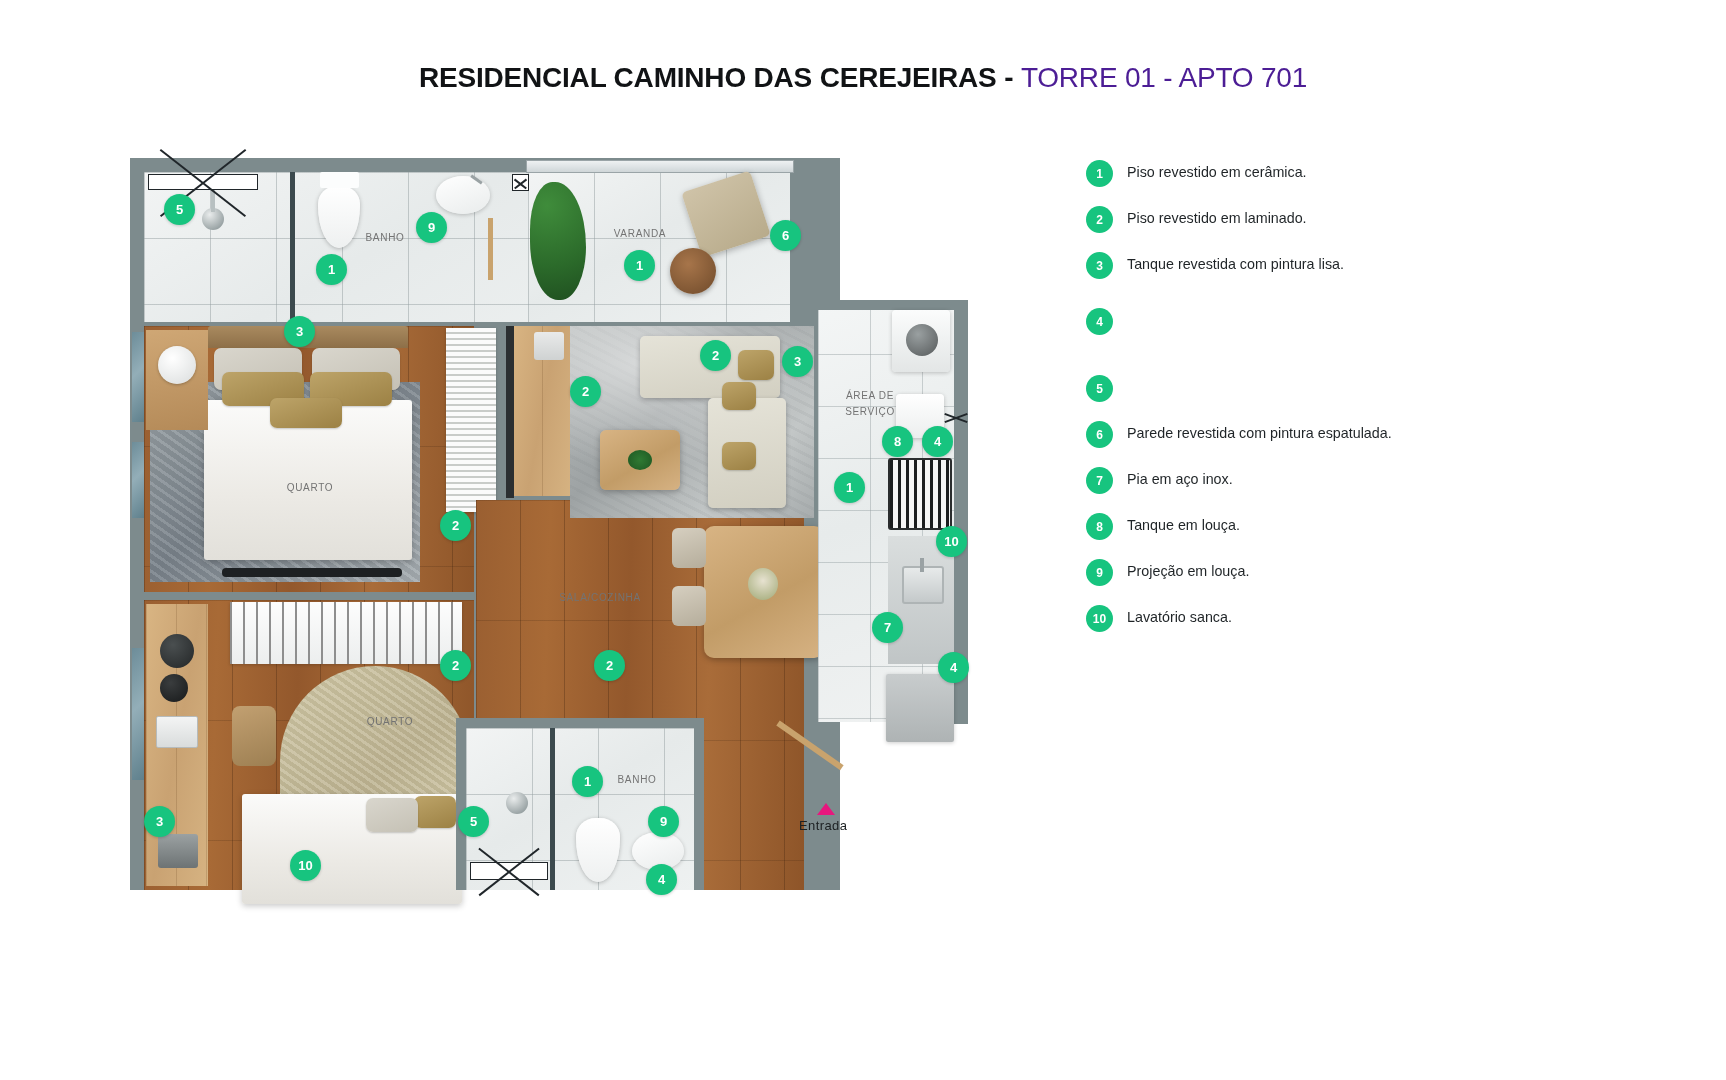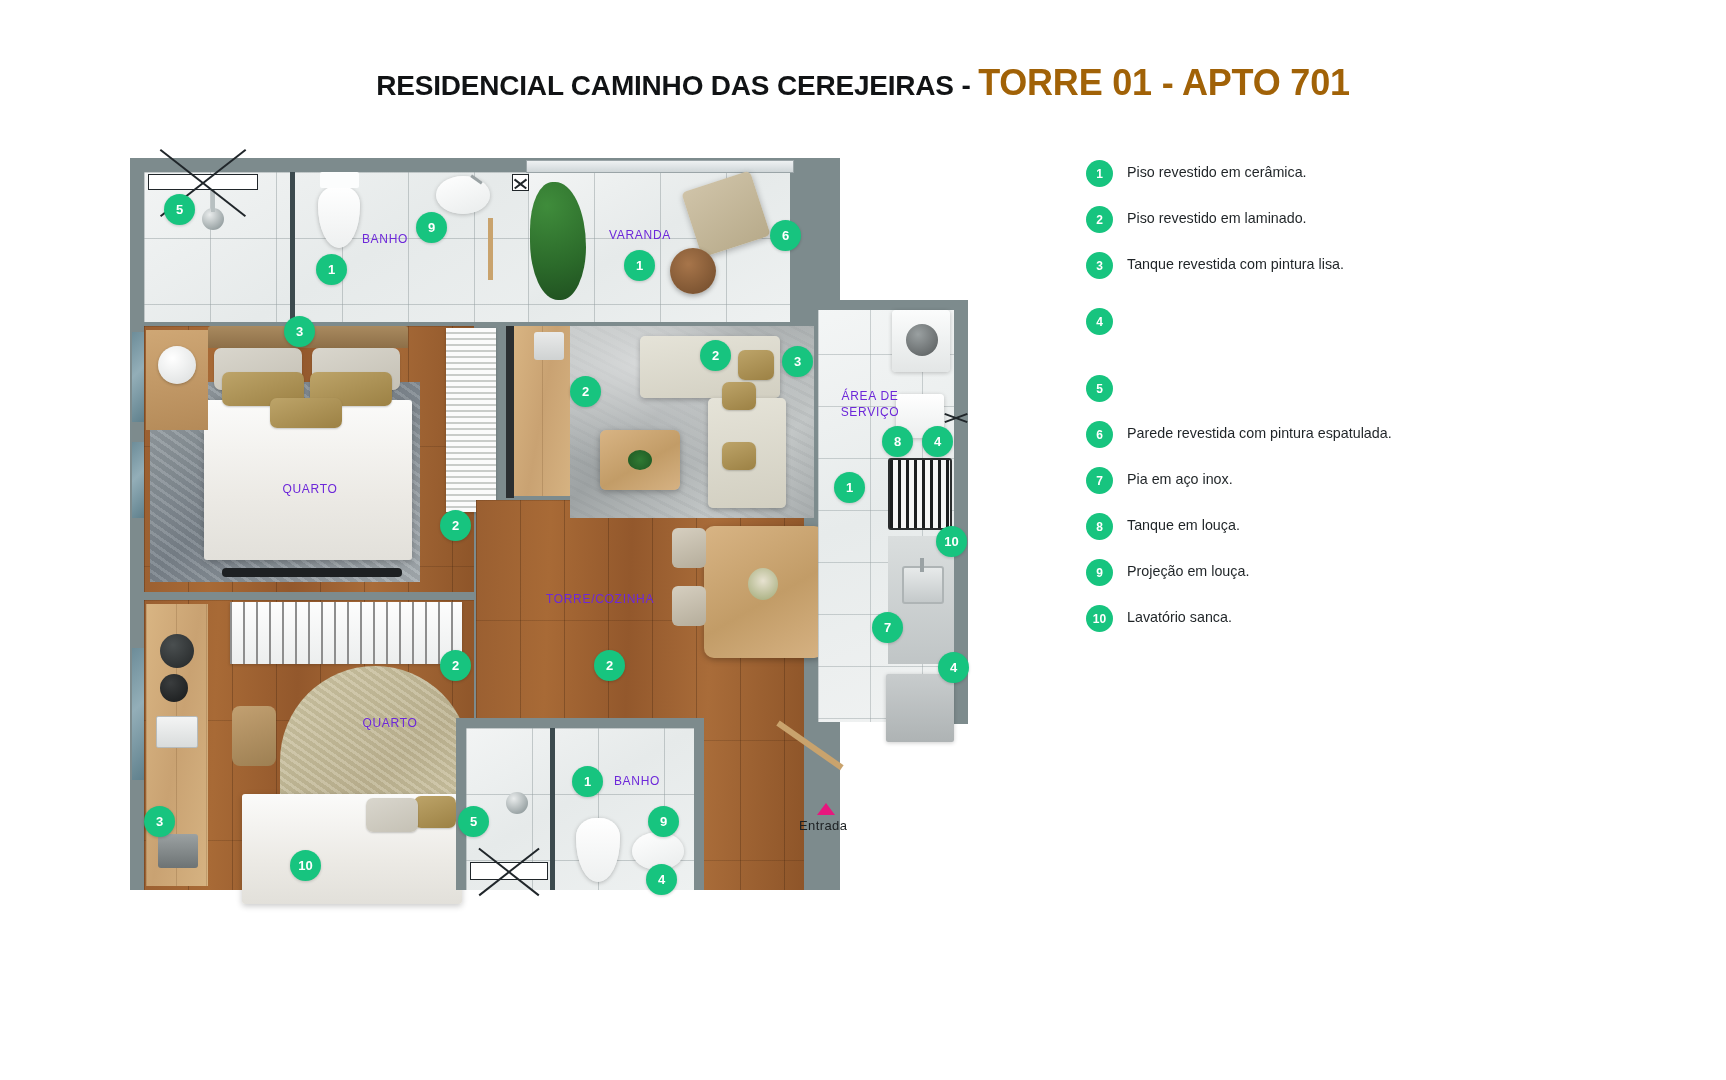--- a/index.html
+++ b/index.html
@@ -26,24 +26,24 @@
     text-align: center;
     white-space: nowrap;
   }
   .title-strong {
     font-size: 28px;
     font-weight: 700;
     letter-spacing: -0.2px;
     color: #111315;
   }
   .title-light {
-    font-size: 36px;
-    font-weight: 700;
+    font-size: 28px;
+    font-weight: 400;
     letter-spacing: -0.2px;
-    color: #a16207;
+    color: #4c1d95;
   }
 
   
   #plan {
     position: absolute;
     left: 130px; top: 150px;
     width: 844px; height: 740px;
   }
 
   
@@ -88,23 +88,23 @@
   }
   .concrete {
     background:
       radial-gradient(120% 90% at 30% 20%, rgba(255,255,255,.55), rgba(255,255,255,0) 60%),
       repeating-linear-gradient(27deg, rgba(120,125,128,.10) 0 3px, rgba(255,255,255,0) 3px 9px),
       linear-gradient(135deg, #b9bdbd 0%, #9ea3a4 40%, #c3c7c7 75%, #a7acad 100%);
   }
 
   .lbl {
     position: absolute;
-    font-size: 12px;
+    font-size: 10px;
     letter-spacing: .7px;
-    color: #6d28d9;
+    color: #737373;
     white-space: nowrap;
     font-weight: 400;
     text-align: center;
     pointer-events: none;
   }
   .lbl.two {
     line-height: 16px;
   }
 
   
@@ -379,21 +379,21 @@
                 background:radial-gradient(circle at 50% 40%,#e7e2d0,#9fa874); border-radius:50%;"></div>
     <div class="f" style="left:542px; top:378px; width:34px; height:40px;
                 background:linear-gradient(160deg,#d6cfc0,#b5ad9b); border-radius:6px;"></div>
     <div class="f" style="left:542px; top:436px; width:34px; height:40px;
                 background:linear-gradient(160deg,#d6cfc0,#b5ad9b); border-radius:6px;"></div>
     <div class="f" style="left:692px; top:378px; width:34px; height:40px;
                 background:linear-gradient(160deg,#d6cfc0,#b5ad9b); border-radius:6px;"></div>
     <div class="f" style="left:692px; top:436px; width:34px; height:40px;
                 background:linear-gradient(160deg,#d6cfc0,#b5ad9b); border-radius:6px;"></div>
 
-    <div class="lbl" style="left:380px; top:442px; width:180px;">TORRE/COZINHA</div>
+    <div class="lbl" style="left:380px; top:442px; width:180px;">SALA/COZINHA</div>
 
     <div class="f" style="left:648px; top:570px; width:78px; height:6px;
                 background:#c9a36d; transform:rotate(35deg); transform-origin:left center;"></div>
 
     <div class="room tile-sm" style="left:688px; top:152px; width:136px; height:420px;"></div>
     <div class="slab" style="left:824px; top:150px; width:14px; height:424px;"></div>
     <div class="slab" style="left:688px; top:150px; width:150px; height:10px;"></div>
     <div class="f" style="left:762px; top:160px; width:58px; height:62px;
                 background:linear-gradient(180deg,#fbfcfc,#e3e6e6); border-radius:4px;
                 box-shadow:0 1px 4px rgba(0,0,0,.22);"></div>

